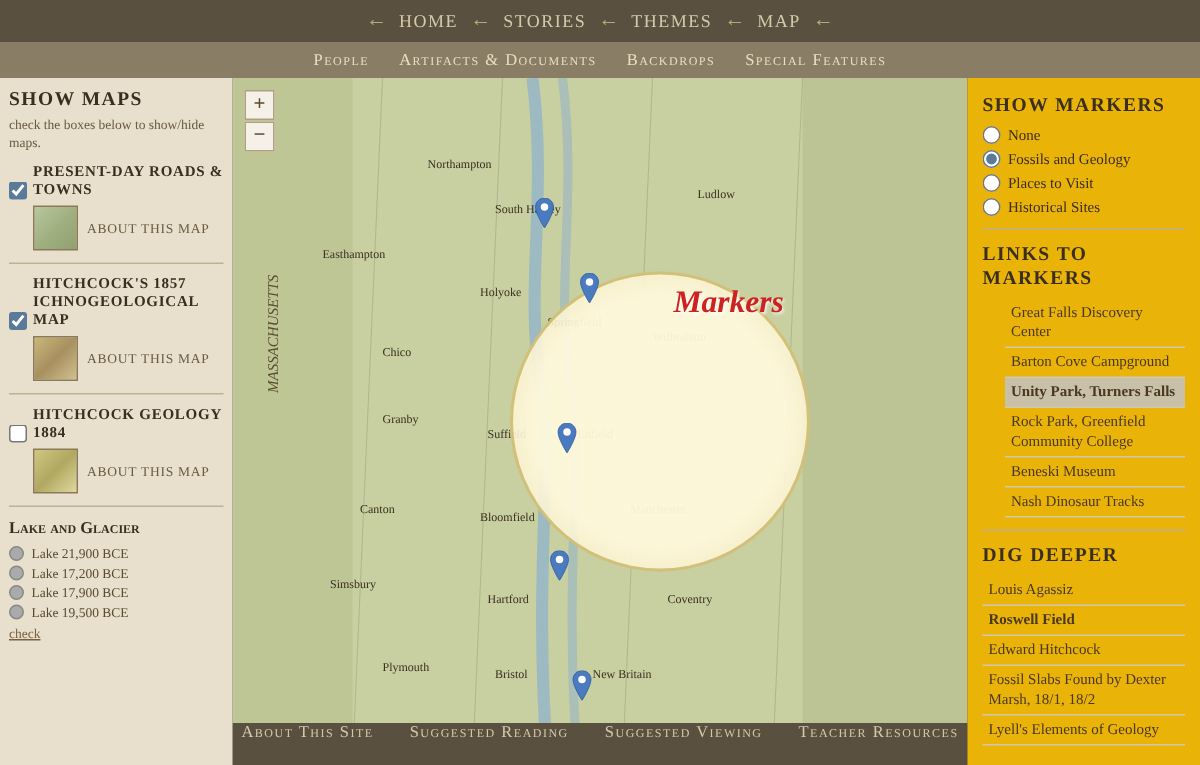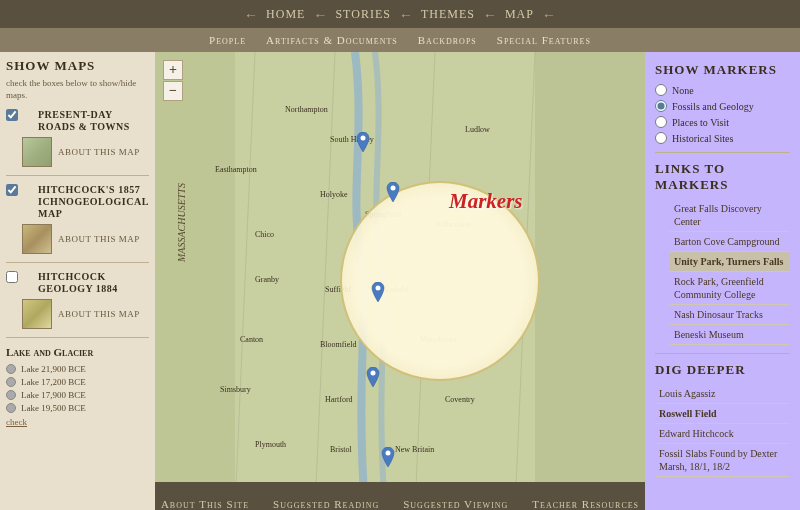--- a/index.html
+++ b/index.html
@@ -73,22 +73,22 @@
 
     .panel-subtitle {
       font-size: 9px;
       color: #6a5a40;
       margin-bottom: 8px;
       line-height: 1.3;
     }
 
     .checkbox-item {
       display: flex;
-      align-items: flex-start;
-      gap: 20px;
+      align-items: flex-end;
+      gap: 4px;
       margin-bottom: 4px;
     }
     .checkbox-item input[type="checkbox"] {
       width: 12px;
       height: 12px;
       accent-color: #5a7a9a;
     }
     .checkbox-item label {
       font-size: 10px;
       color: #3a2e1e;
@@ -256,21 +256,21 @@
       background: rgba(255,255,255,0.8);
       font-size: 8px;
       color: #555;
       padding: 1px 4px;
       text-align: center;
     }
 
     
     .right-panel {
       width: 155px;
-      background: #c4b5fd;
+      background: #eab308;
       padding: 10px;
       overflow-y: auto;
       flex-shrink: 0;
       z-index: 10;
     }
 
     .radio-item {
       display: flex;
       align-items: center;
       gap: 5px;
@@ -316,21 +316,21 @@
       cursor: pointer;
       line-height: 1.3;
     }
     .dig-deeper-list li.bold { font-weight: bold; }
 
     
     .bottom-footer {
       background: #5a5040;
       height: 28px;
       display: flex;
-      align-items: flex-end;
+      align-items: flex-start;
       justify-content: center;
       gap: 24px;
       position: absolute;
       bottom: 0;
       left: 0;
       right: 0;
     }
     .bottom-footer a {
       color: #d4c9a8;
       text-decoration: none;
@@ -534,32 +534,33 @@
     </div>
 
     <div class="divider"></div>
 
     <div class="panel-section-title">Links to Markers</div>
     <ul class="links-list">
       <li>Great Falls Discovery Center</li>
       <li>Barton Cove Campground</li>
       <li class="highlighted">Unity Park, Turners Falls</li>
       <li>Rock Park, Greenfield Community College</li>
+      <li>Beneski Museum</li>
       <li>Nash Dinosaur Tracks</li>
-      <li>Beneski Museum</li>
     </ul>
 
     <div class="divider"></div>
 
     <div class="panel-section-title">Dig Deeper</div>
     <ul class="dig-deeper-list">
       <li>Louis Agassiz</li>
       <li class="bold">Roswell Field</li>
       <li>Edward Hitchcock</li>
       <li>Fossil Slabs Found by Dexter Marsh, 18/1, 18/2</li>
+      <li>Lyell's Elements of Geology</li>
     </ul>
   </div>
 
 </div>
 
 <div class="bottom-footer">
   <a href="#">About This Site</a>
   <a href="#">Suggested Reading</a>
   <a href="#">Suggested Viewing</a>
   <a href="#">Teacher Resources</a>

